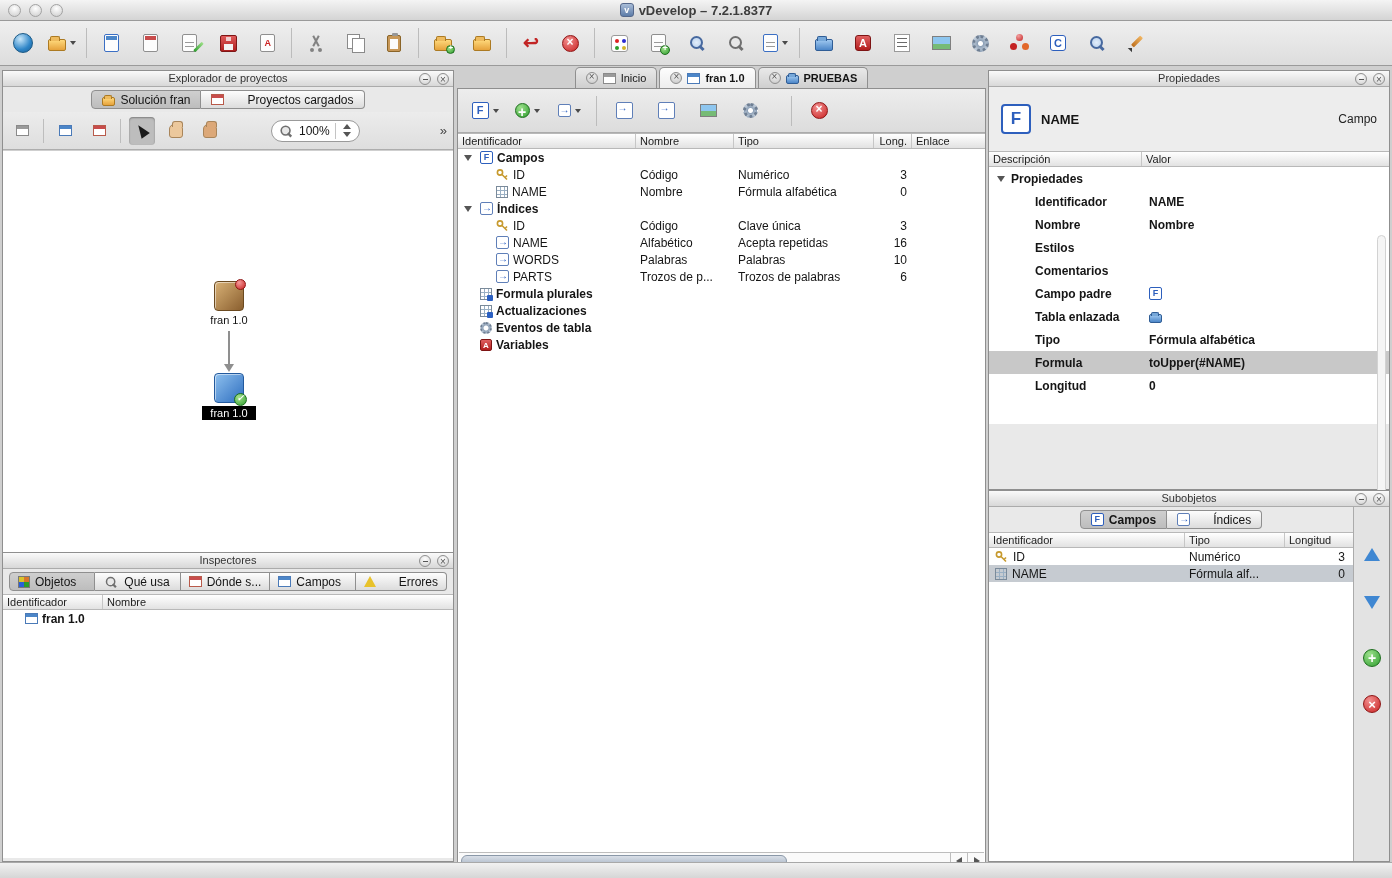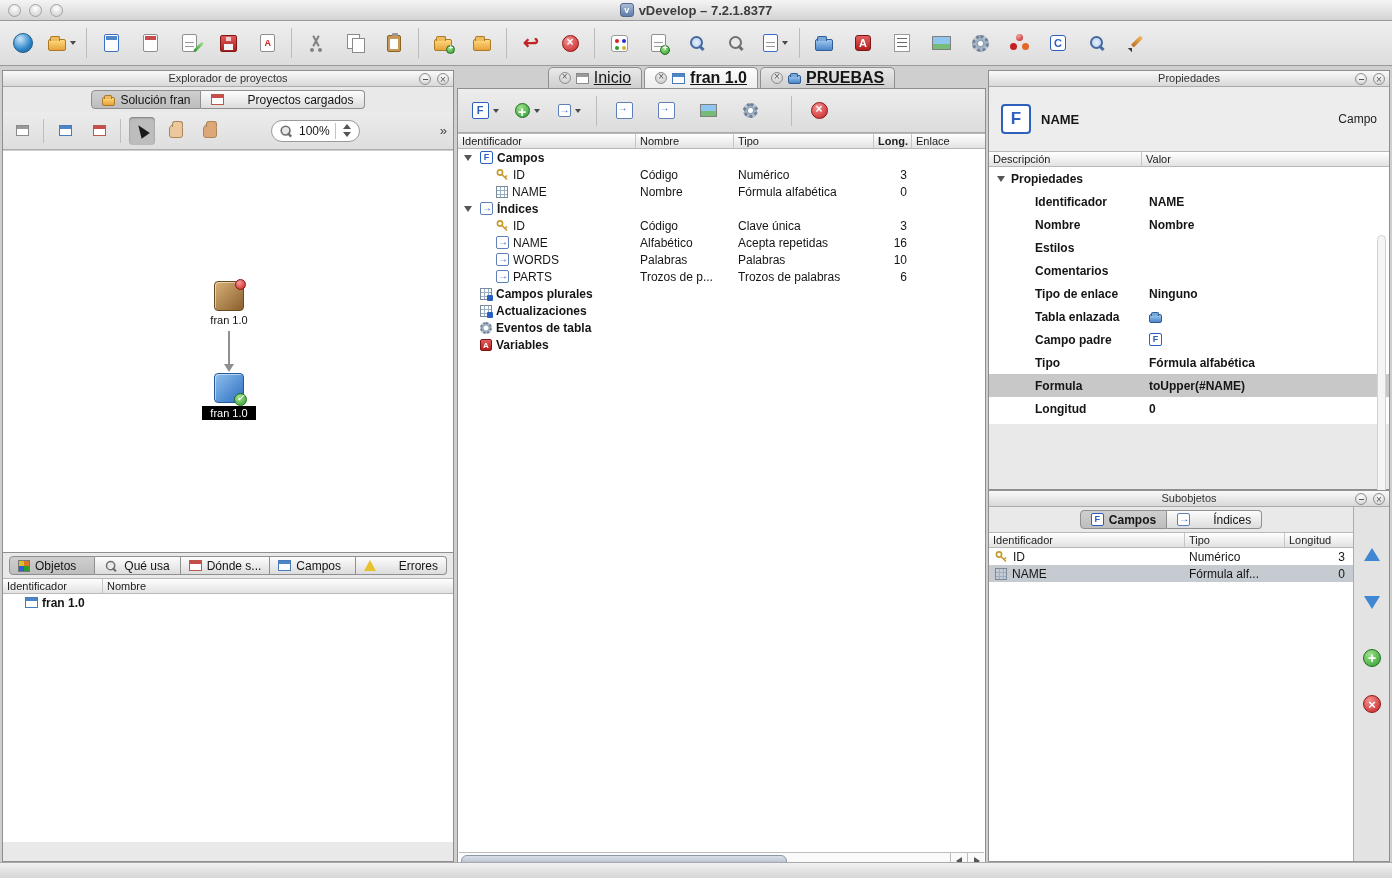--- a/index.html
+++ b/index.html
@@ -211,33 +211,33 @@
   .irow { display:flex; align-items:center; height:17px; font-size:12px; }
   .irow .ic-id { width:140px; display:flex; align-items:center; padding-left:4px; gap:4px; overflow:hidden; white-space:nowrap; }
   .irow .ic-name { flex:1; }
   .ins-colhdr .h-id { width:100px; } .ins-colhdr .h-name { flex:1; }
 
   
   .doctabs { position:absolute; left:457px; top:66px; width:529px; height:22px;
     display:flex; justify-content:center; align-items:flex-end; gap:2px; }
   .dtab { display:flex; align-items:center; gap:5px; height:21px; padding:0 10px;
     border:1px solid #8f8f8f; border-bottom:none; border-radius:5px 5px 0 0;
-    background:linear-gradient(#e9e9e9,#cfcfcf); font-size:16px; white-space:nowrap;text-decoration:underline; }
+    background:linear-gradient(#e9e9e9,#cfcfcf); font-size:11px; white-space:nowrap; }
   .dtab.active { background:linear-gradient(#fdfdfd,#ededed); }
   .tabclose { position:relative; width:12px; height:12px; border-radius:50%; border:1px solid #8f8f8f;
     background:radial-gradient(circle at 50% 30%, #f2f2f2, #c6c6c6); flex:none; }
   .tabclose::before { content:"×"; position:absolute; left:0; right:0; top:-2.5px; text-align:center; font-size:10px; color:#555; }
 
   .editor { left:457px; top:88px; width:529px; height:774px; }
   .ed-toolbar { display:flex; align-items:center; height:44px; padding:0 12px; gap:12px;
     background:linear-gradient(#ededed,#dcdcdc); border-bottom:1px solid #ababab; }
   .ed-toolbar .tbtn { height:32px; }
   .ed-body { position:relative; background:#fff; height:calc(100% - 44px); }
   .ed-colhdr .h-id { width:178px; } .ed-colhdr .h-name { width:98px; } .ed-colhdr .h-type { width:140px; }
-  .ed-colhdr .h-len { width:38px; text-align:right;font-weight:bold; } .ed-colhdr .h-link { flex:1; border-right:none; }
+  .ed-colhdr .h-len { width:38px; text-align:right; } .ed-colhdr .h-link { flex:1; border-right:none; }
   .erow { display:flex; align-items:center; height:17px; font-size:12px; }
   .erow .cell { overflow:hidden; white-space:nowrap; }
   .c-id { width:178px; display:flex; align-items:center; padding-left:4px; gap:4px; }
   .c-name { width:98px; padding-left:4px; }
   .c-type { width:140px; padding-left:4px; }
   .c-len { width:38px; text-align:right; padding-right:5px; }
   .c-link { flex:1; }
   .childpad { display:inline-block; width:30px; flex:none; }
   .b { font-weight:bold; }
 
@@ -485,20 +485,27 @@
       <div class="node" style="left:194px; top:222px;">
         <span class="cube blue">
             <i class="greencheck"></i>
           </span>
         <span class="nlabel inverted">fran 1.0</span>
       </div>
     </div>
   </div>
 
   <div class="panel inspectors">
+    <div class="phead">
+      <span>Inspectores</span>
+      <span class="phbtns">
+        <span class="phbtn min"></span>
+        <span class="phbtn close"></span>
+      </span>
+    </div>
     <div class="seg-row" style="padding:3px 6px;">
       <div class="seg active">
           <span class="quadico"></span>
           <span>Objetos</span>
         </div>
       <div class="seg">
           <span class="mag gray" style="transform:scale(.75)"></span>
           <span>Qué usa</span>
         </div>
       <div class="seg">
@@ -682,21 +689,21 @@
         <div class="cell c-name">Trozos de p...</div>
         <div class="cell c-type">Trozos de palabras</div>
         <div class="cell c-len">6</div>
         <div class="cell c-link"></div>
       </div>
 
       <div class="erow">
         <div class="cell c-id">
             <span class="disc-spacer"></span>
             <span class="gridico linkmark"></span>
-            <span class="b">Campos plurales</span>
+            <span class="b">Formula plurales</span>
           </div>
         <div class="cell c-name"></div>
           <div class="cell c-type"></div>
           <div class="cell c-len"></div>
           <div class="cell c-link"></div>
       </div>
       <div class="erow">
         <div class="cell c-id">
             <span class="disc-spacer"></span>
             <span class="gridico linkmark"></span>
@@ -775,33 +782,29 @@
       </div>
       <div class="prow">
         <div class="pc-desc child b">Estilos</div>
         <div class="pc-val"></div>
       </div>
       <div class="prow">
         <div class="pc-desc child b">Comentarios</div>
         <div class="pc-val"></div>
       </div>
       <div class="prow">
-        <div class="pc-desc child b">Tipo de enlace</div>
-        <div class="pc-val b">Ninguno</div>
+        <div class="pc-desc child b">Campo padre</div>
+        <div class="pc-val">
+            <span class="fbox"></span>
+          </div>
       </div>
       <div class="prow">
         <div class="pc-desc child b">Tabla enlazada</div>
         <div class="pc-val">
             <span class="fold blue small"></span>
-          </div>
-      </div>
-      <div class="prow">
-        <div class="pc-desc child b">Campo padre</div>
-        <div class="pc-val">
-            <span class="fbox"></span>
           </div>
       </div>
       <div class="prow">
         <div class="pc-desc child b">Tipo</div>
         <div class="pc-val b">Fórmula alfabética</div>
       </div>
       <div class="prow sel">
         <div class="pc-desc child b">Formula</div>
         <div class="pc-val b">toUpper(#NAME)</div>
       </div>

